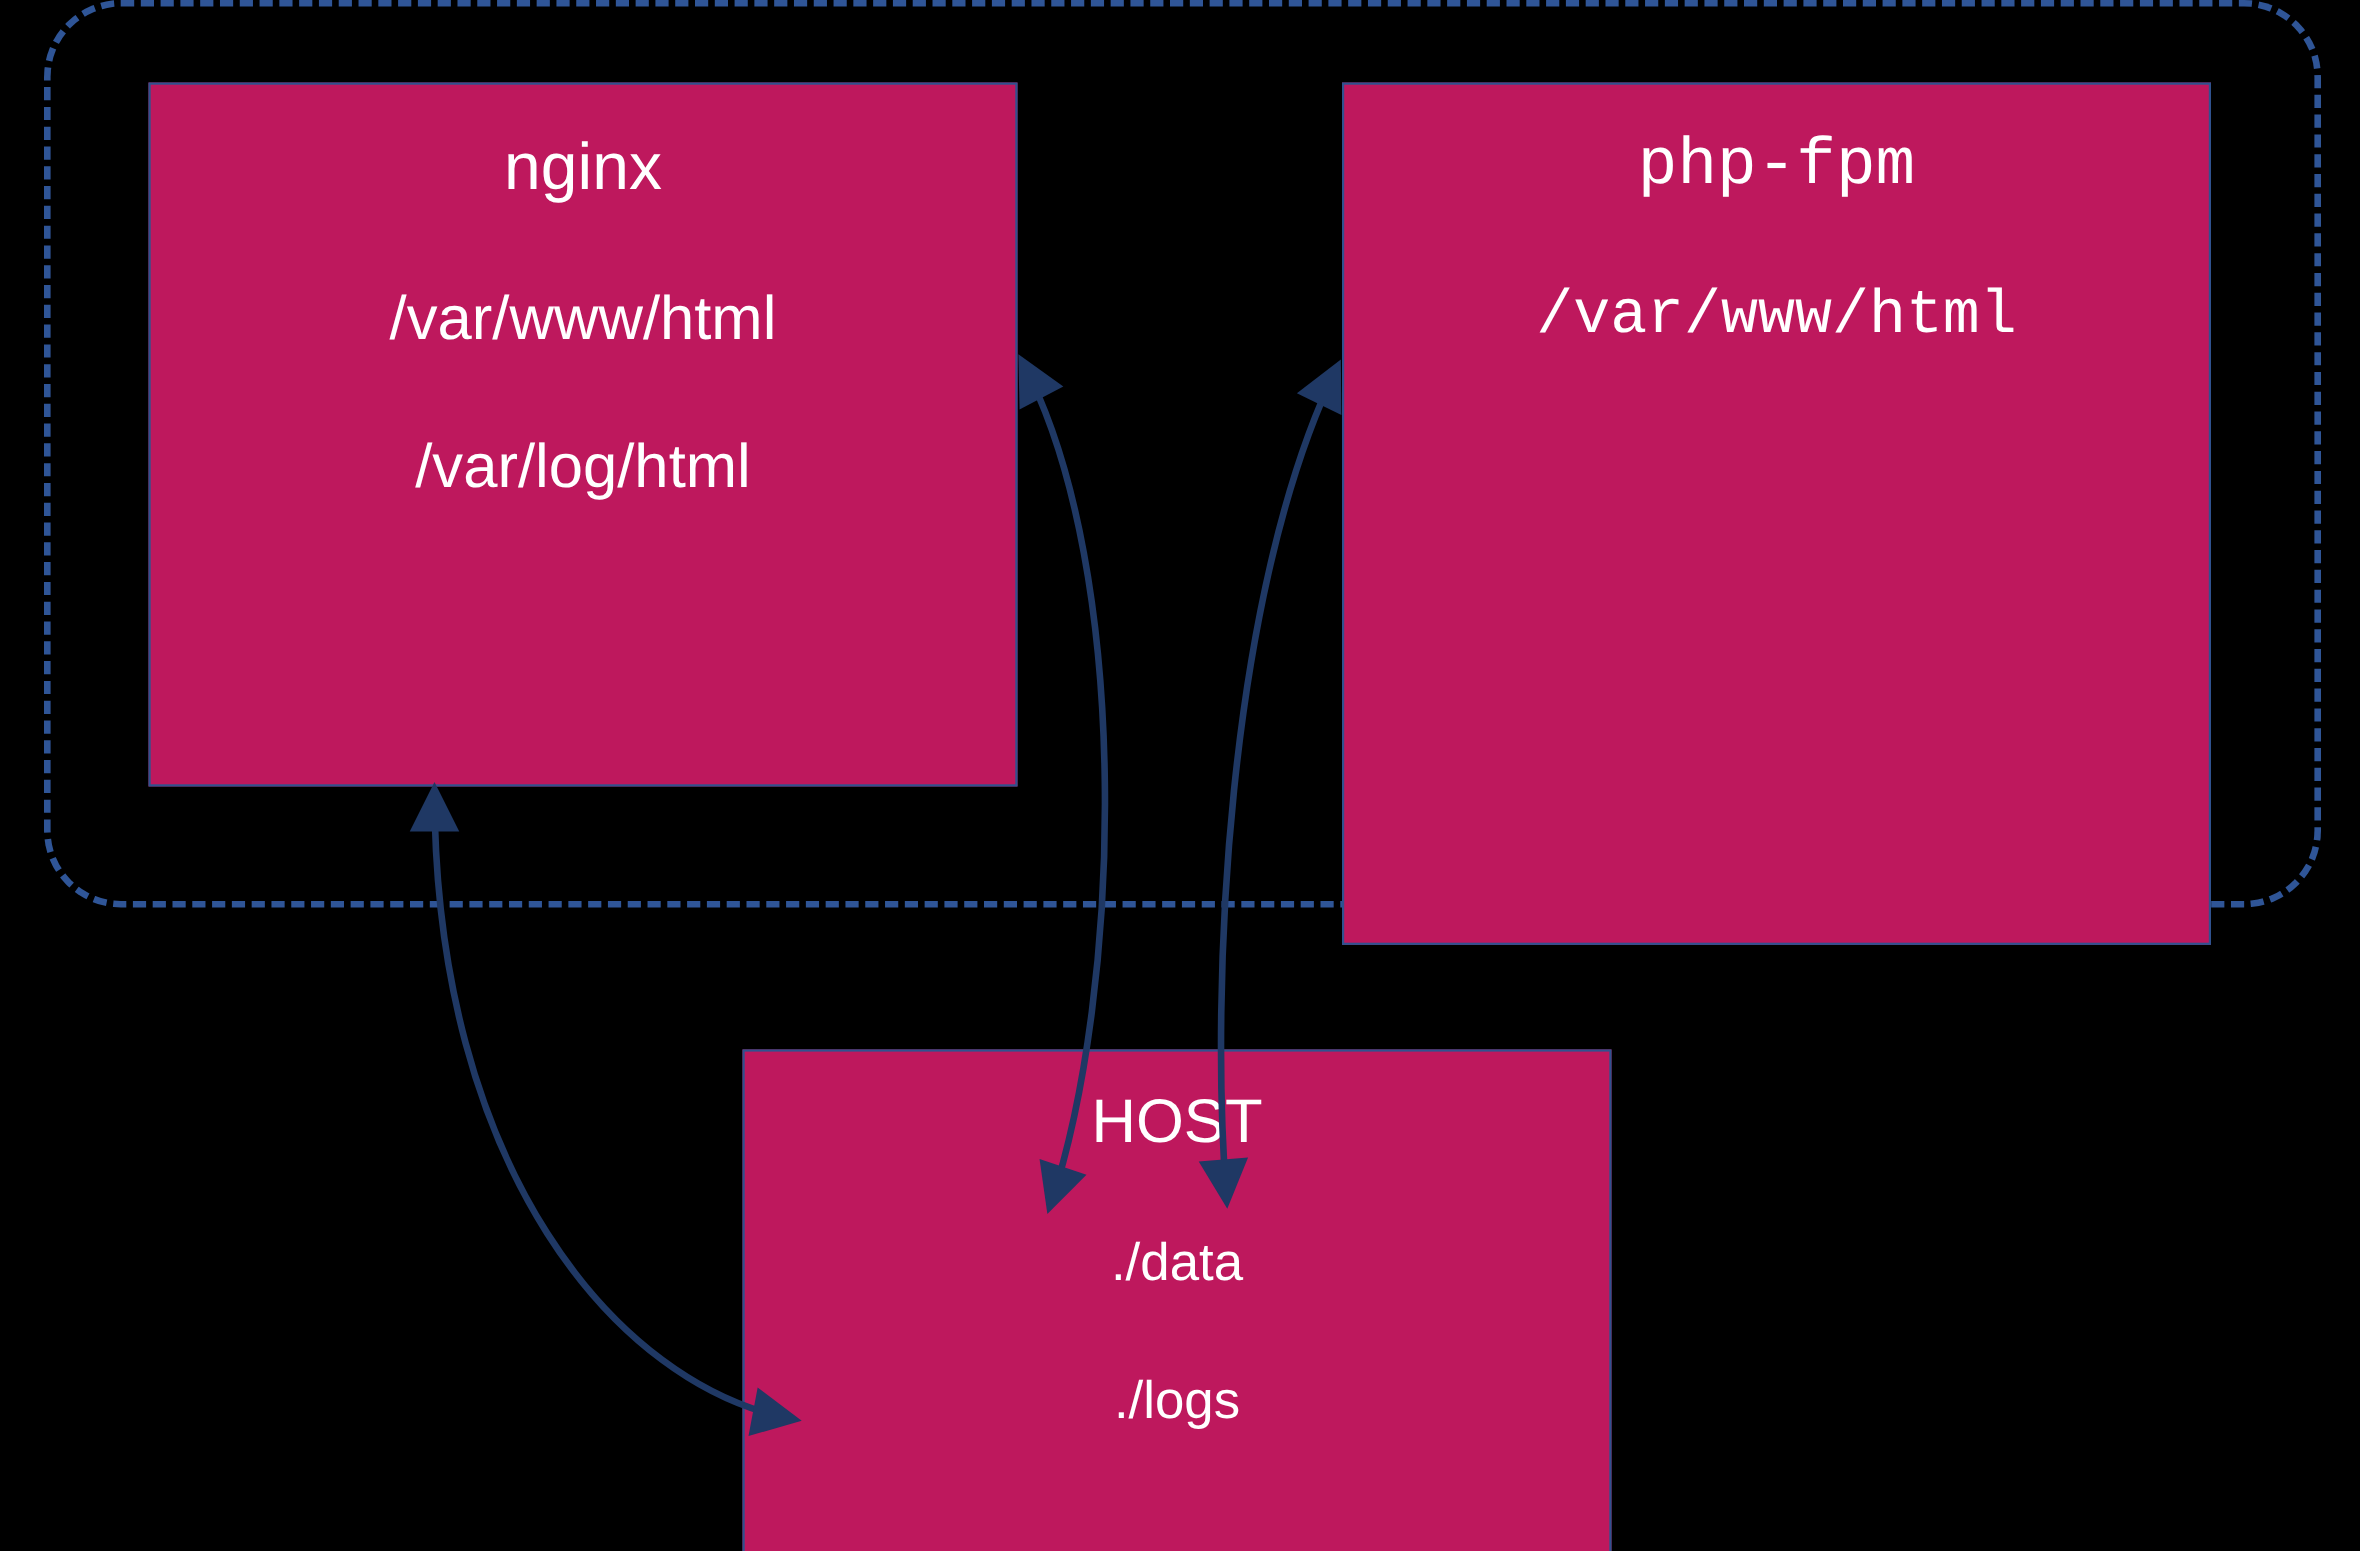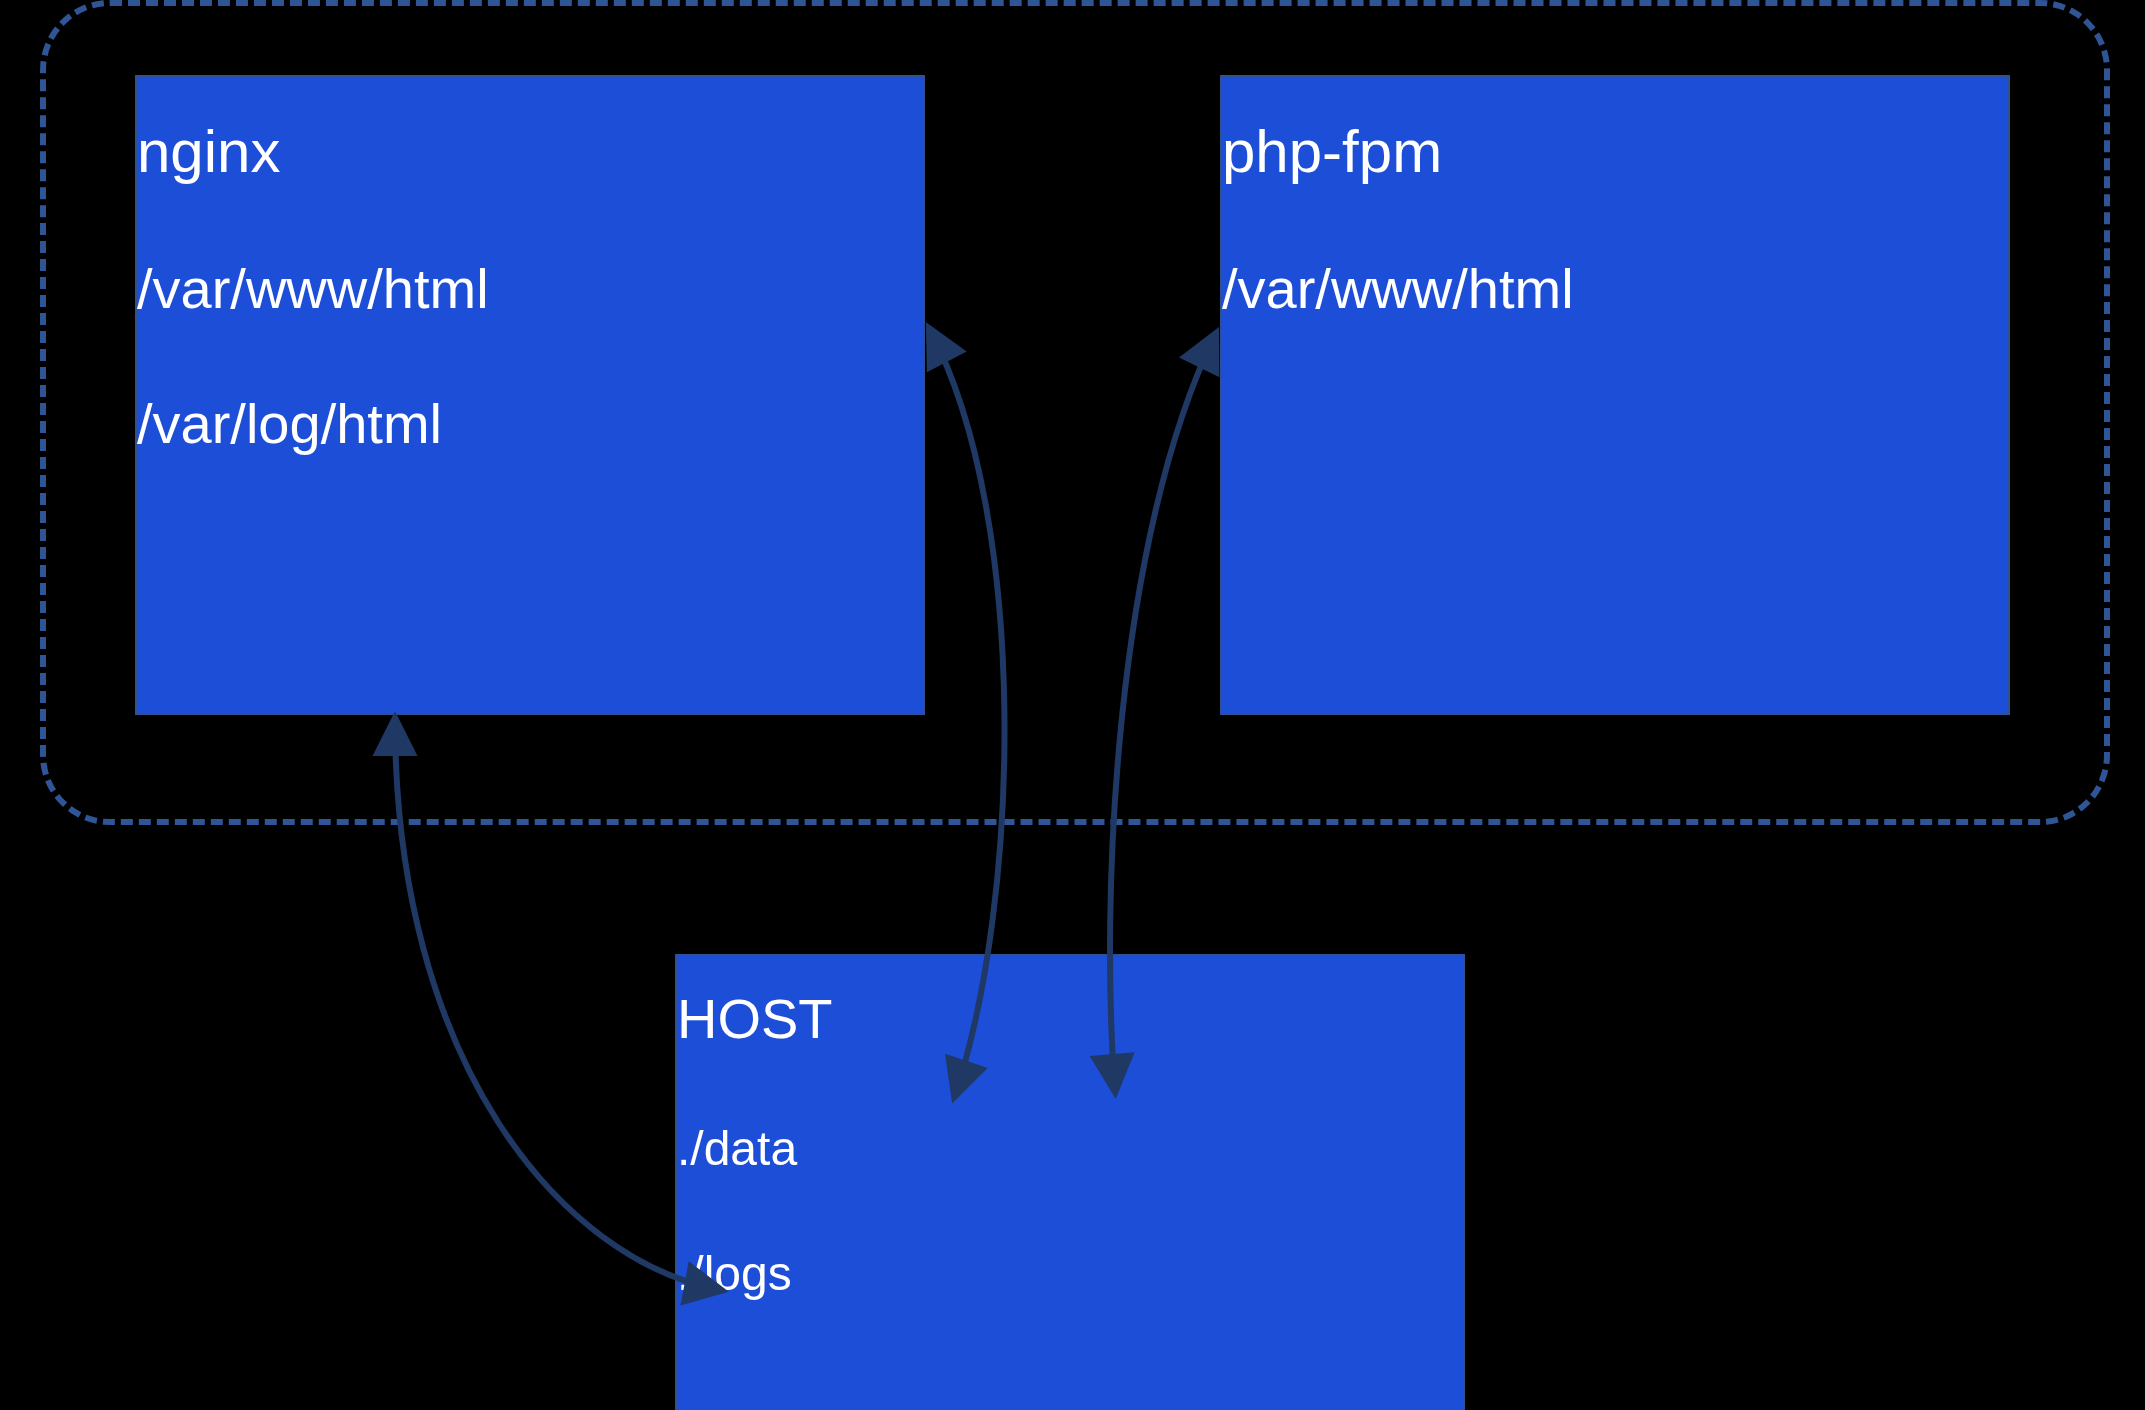--- a/index.html
+++ b/index.html
@@ -18,24 +18,24 @@
     color: #ffffff;
   }
   .dashed-container {
     position: absolute;
     border: 6px dashed #2F5597;
     border-radius: 70px;
     box-sizing: border-box;
   }
   .box {
     position: absolute;
-    background: #1d4ed8;
+    background: #be185d;
     border: 2px solid #2F528F;
     box-sizing: border-box;
-    text-align: left;
+    text-align: center;
   }
   .title {
     font-size: 60px;
     font-weight: 400;
     margin-top: 40px;
   }
   .path {
     font-size: 56px;
     font-weight: 400;
     margin-top: 70px;
@@ -65,21 +65,21 @@
 <div class="canvas">
 
   <div class="dashed-container" style="left:40px; top:0px; width:2070px; height:825px;"></div>
 
   <div class="box" style="left:135px; top:75px; width:790px; height:640px;">
     <div class="title">nginx</div>
     <div class="path">/var/www/html</div>
     <div class="path">/var/log/html</div>
   </div>
 
-  <div class="box" style="left:1220px; top:75px; width:790px; height:640px;">
+  <div class="box" style="left:1220px; top:75px; width:790px; height:784px;font-family:Liberation Mono, monospace;">
     <div class="title">php-fpm</div>
     <div class="path">/var/www/html</div>
   </div>
 
   <div class="box" style="left:675px; top:940px; width:790px; height:470px;margin-top:14px;">
     <div class="host-title">HOST</div>
     <div class="host-path">./data</div>
     <div class="host-path">./logs</div>
   </div>
 

